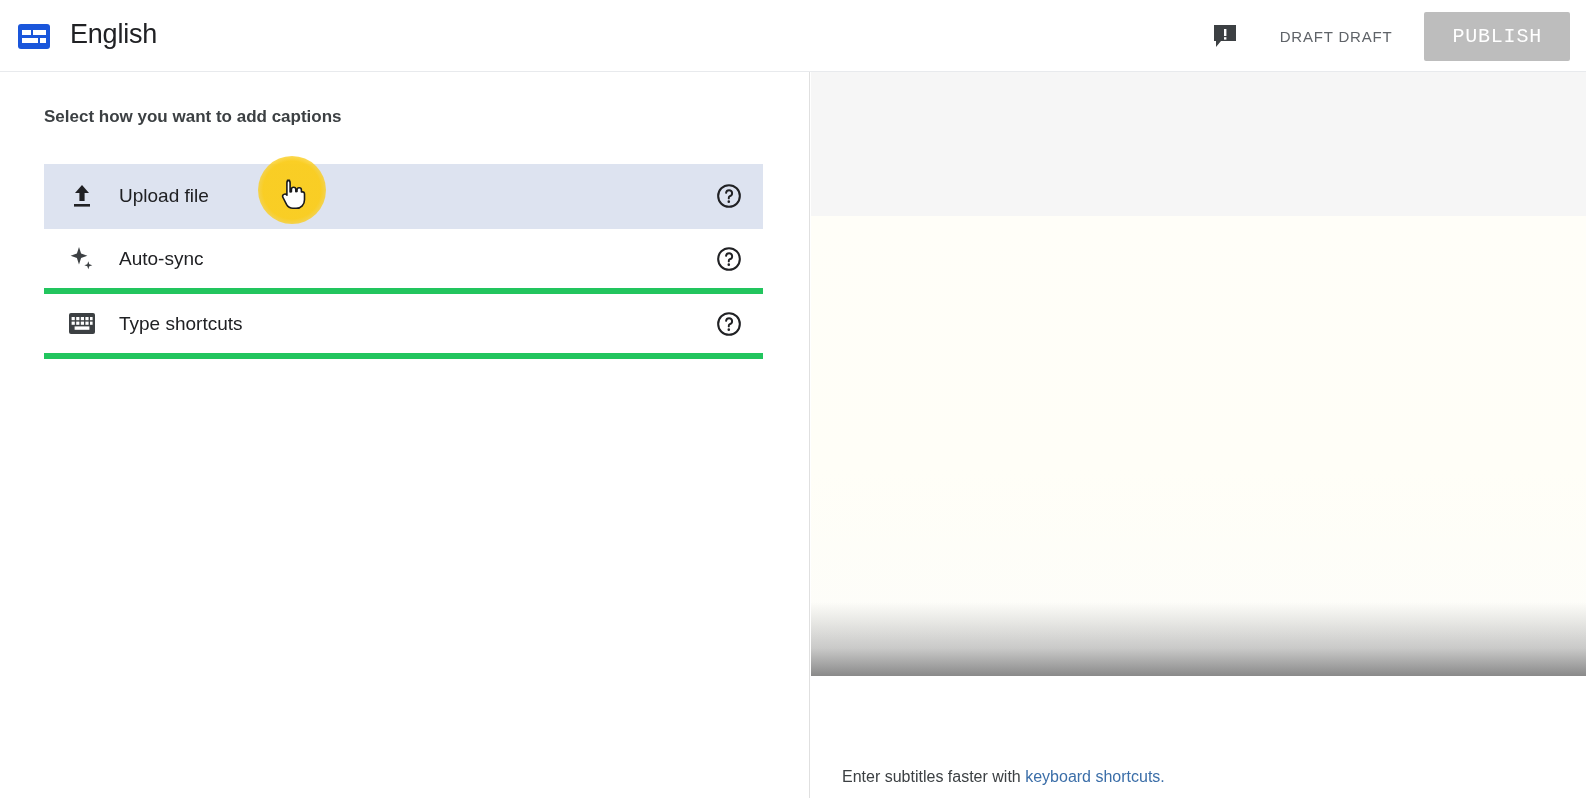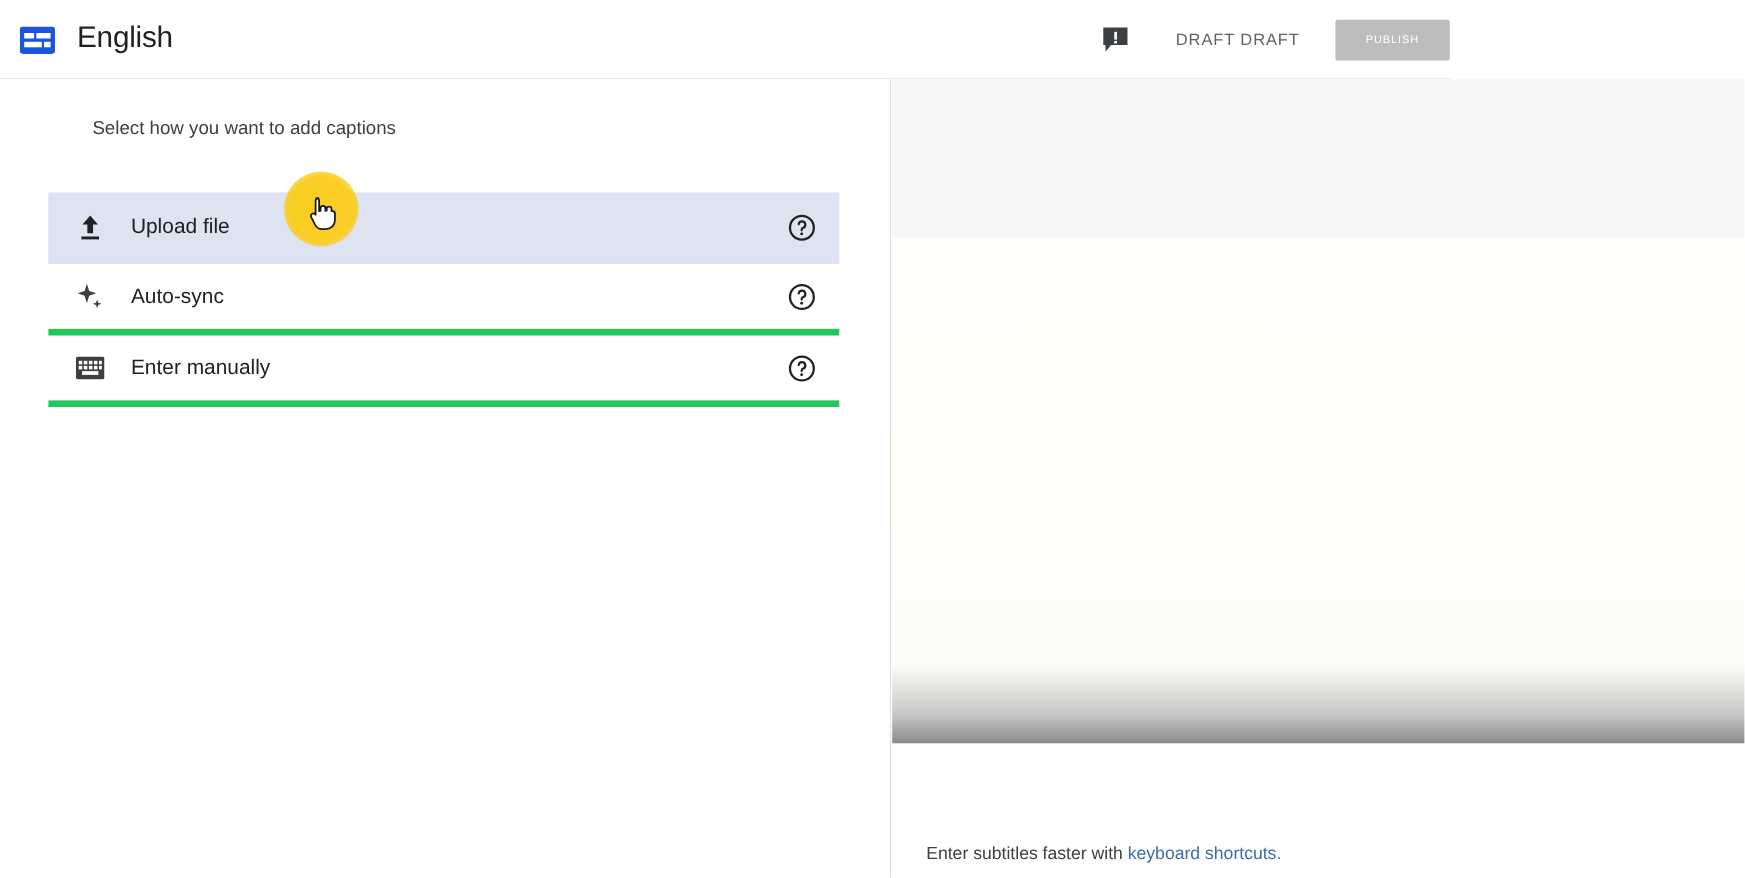--- a/index.html
+++ b/index.html
@@ -9,21 +9,21 @@
     overflow: hidden;
     background: #ffffff;
     font-family: "Liberation Sans", sans-serif;
     -webkit-font-smoothing: antialiased;
   }
 
   
   .header {
     position: absolute;
     left: 0; top: 0;
-    width: 1318px; height: 72px;
+    width: 1586px; height: 72px;
     background: #ffffff;
     border-bottom: 1px solid #e8eaed;
     display: flex;
     align-items: center;
   }
   .caption-icon {
     position: absolute;
     left: 18px; top: 24px;
     width: 32px; height: 25px;
   }
@@ -56,50 +56,49 @@
     padding: 10px 16px;
     cursor: pointer;
     background: transparent;
     border: none;
     font-family: "Liberation Sans", sans-serif;
     margin-right: 16px;
   }
   .publish-btn {
     background: #bdbdbd;
     color: #ffffff;
-    font-size: 10px;
+    font-size: 20px;
     letter-spacing: 0.8px;
     font-weight: 500;
     border: none;
     padding: 13px 28px;
-    margin-right: 0;
+    margin-right: 16px;
     cursor: default;
-    font-family: Liberation Sans, sans-serif;
+    font-family: Liberation Mono, monospace;
     border-radius: 2px;
   }
 
   
   .left-panel {
     position: absolute;
     left: 0; top: 72px;
     width: 810px; height: 726px;
     background: #ffffff;
     border-right: 1px solid #e0e0e0;
   }
   .panel-heading {
     position: absolute;
     left: 44px; top: 35px;
     font-size: 17px;
     color: #3c4043;
-    font-weight: 400;
-    margin-left: 40px;
+    font-weight: 700;
   }
   .method-list {
     position: absolute;
-    left: 44px; top: 103px;
+    left: 44px; top: 92px;
     width: 719px;
   }
   .method-row {
     position: relative;
     height: 65px;
     display: flex;
     align-items: center;
     border-bottom: 6px solid #22c55e;
     cursor: pointer;
   }
@@ -277,21 +276,21 @@
           <rect x="16.4" y="4" width="3.2" height="3.2" fill="#ffffff"></rect>
           <rect x="21" y="4" width="2.6" height="3.2" fill="#ffffff"></rect>
           <rect x="2.6" y="8.6" width="3.2" height="3.2" fill="#ffffff"></rect>
           <rect x="7.2" y="8.6" width="3.2" height="3.2" fill="#ffffff"></rect>
           <rect x="11.8" y="8.6" width="3.2" height="3.2" fill="#ffffff"></rect>
           <rect x="16.4" y="8.6" width="3.2" height="3.2" fill="#ffffff"></rect>
           <rect x="21" y="8.6" width="2.6" height="3.2" fill="#ffffff"></rect>
           <rect x="5.6" y="13.4" width="14.8" height="3.4" fill="#ffffff"></rect>
         </svg>
       </span>
-      <span class="method-label">Enter manually</span>
+      <span class="method-label">Type shortcuts</span>
       <span class="help-icon">
         <svg width="26" height="26" viewBox="0 0 24 24">
           <circle cx="12" cy="12" r="10" fill="none" stroke="#202124" stroke-width="1.9"></circle>
           <path d="M9.3 9.1 a2.8 2.8 0 1 1 3.4 3.1 c-0.7 0.3 -0.9 0.8 -0.9 1.6 v0.4" fill="none" stroke="#202124" stroke-width="1.8" stroke-linecap="round"></path>
           <circle cx="11.8" cy="17.2" r="1.2" fill="#202124"></circle>
         </svg>
       </span>
     </div>
 
 

